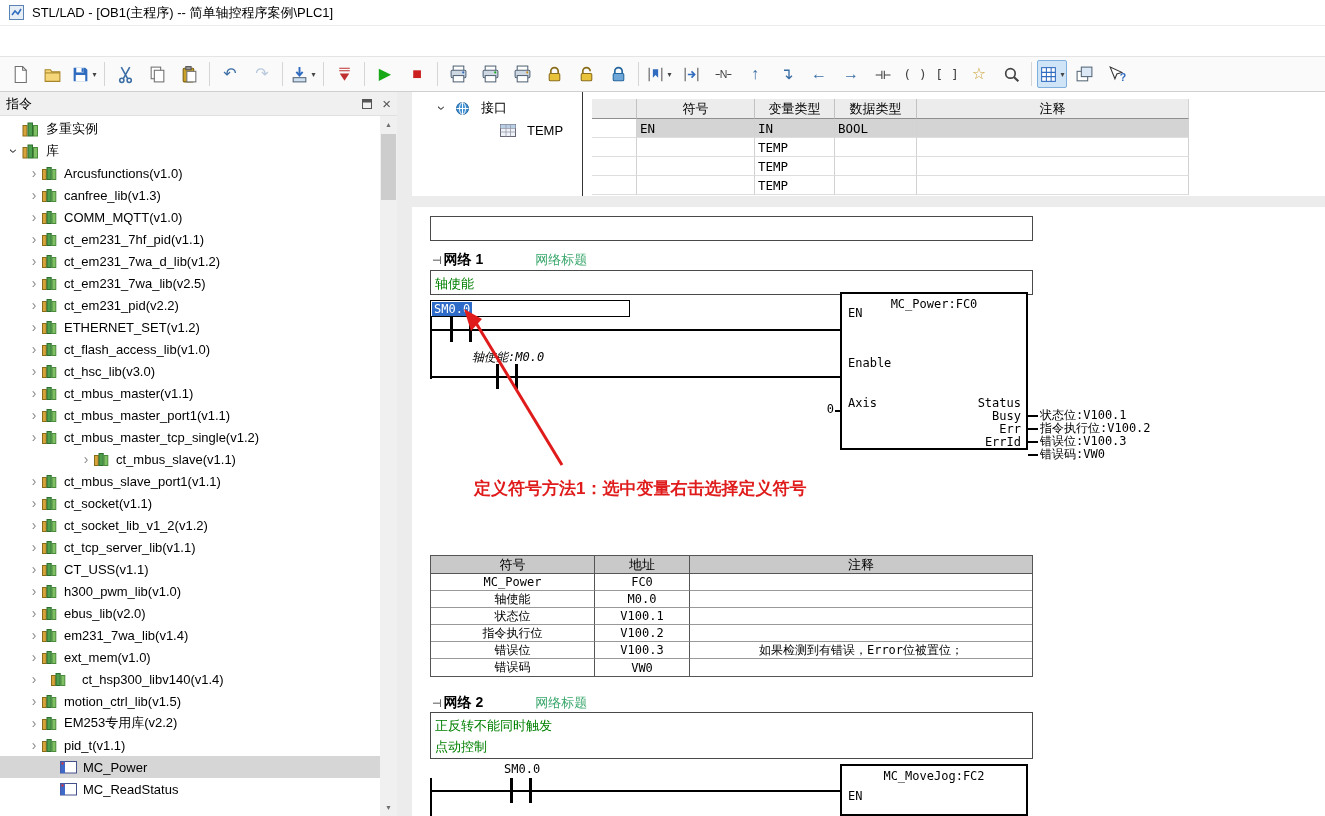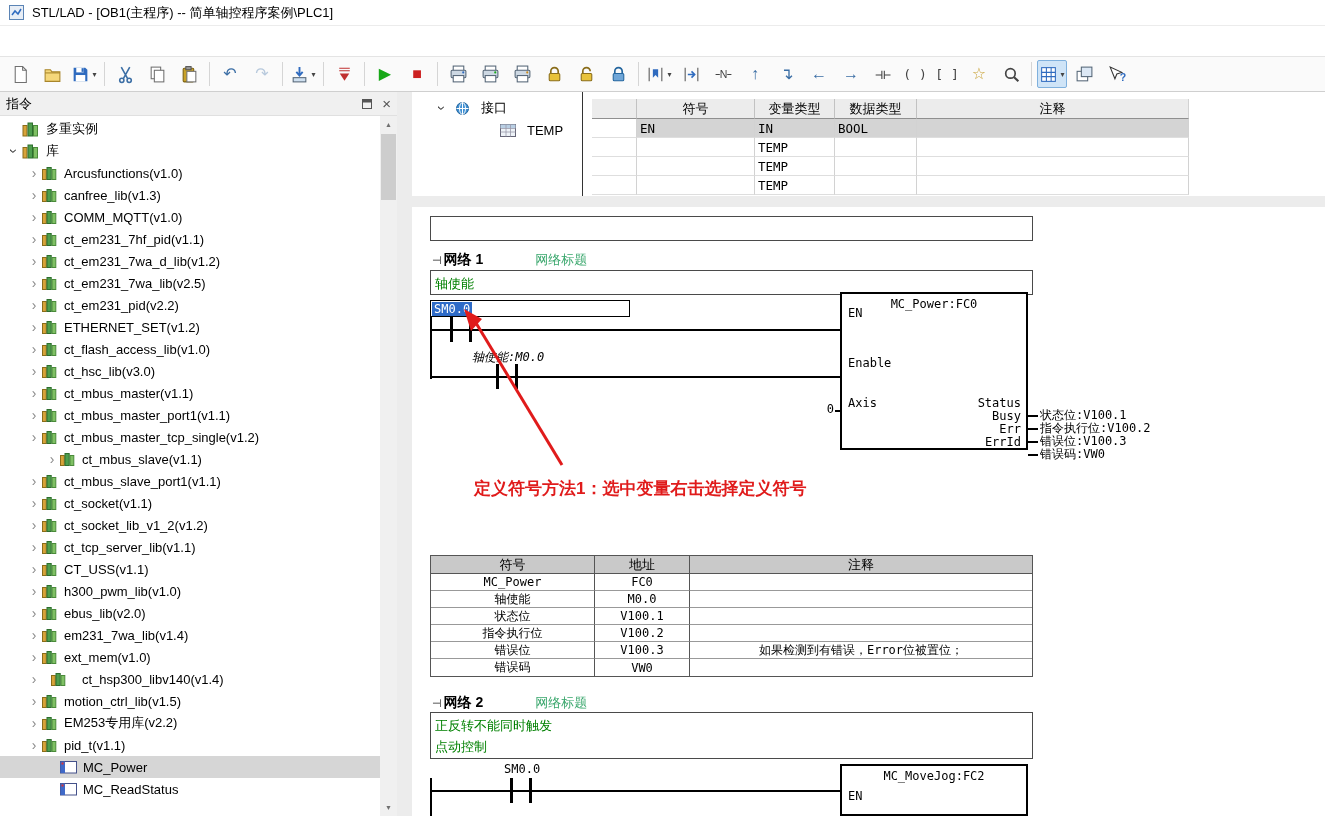--- a/index.html
+++ b/index.html
@@ -469,21 +469,21 @@
           <span class="t-arrow col"></span>
           <span class="t-icon">
             <svg width="16" height="13">
               <rect x="0.5" y="2.5" width="3.8" height="10" fill="#d8a33a" stroke="#8a6d1a"></rect>
               <rect x="5" y="0.5" width="4.2" height="12" fill="#4d9e4d" stroke="#2e6e2e"></rect>
               <rect x="10" y="2.5" width="3.8" height="10" fill="#7fc064" stroke="#4a8a3a"></rect>
             </svg>
           </span>
           <span class="t-label">ct_mbus_master_tcp_single(v1.2)</span>
         </div>
-        <div class="titem" style="padding-left: 44px;">
+        <div class="titem" style="padding-left: 44px; margin-left: 34px;">
           <span class="t-arrow col"></span>
           <span class="t-icon">
             <svg width="16" height="13">
               <rect x="0.5" y="2.5" width="3.8" height="10" fill="#d8a33a" stroke="#8a6d1a"></rect>
               <rect x="5" y="0.5" width="4.2" height="12" fill="#4d9e4d" stroke="#2e6e2e"></rect>
               <rect x="10" y="2.5" width="3.8" height="10" fill="#7fc064" stroke="#4a8a3a"></rect>
             </svg>
           </span>
           <span class="t-label">ct_mbus_slave(v1.1)</span>
         </div>

